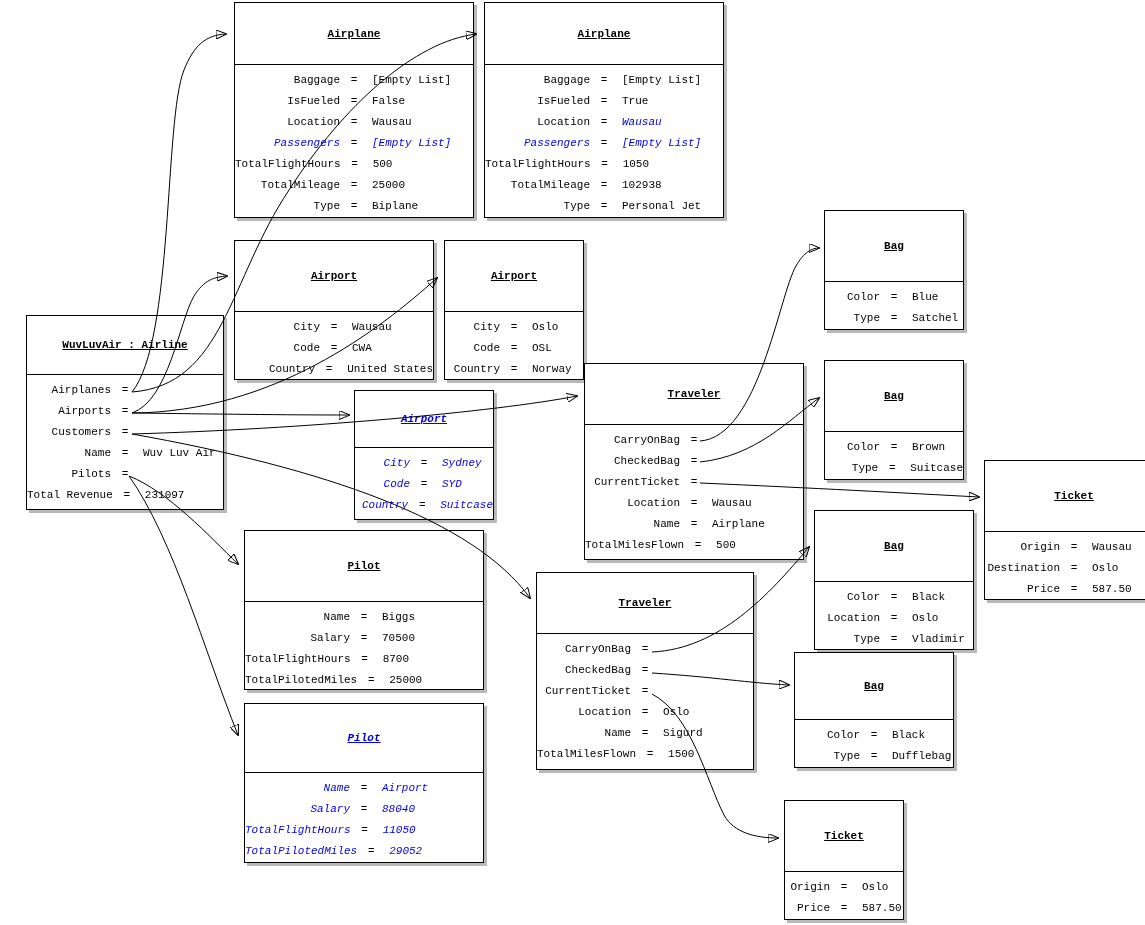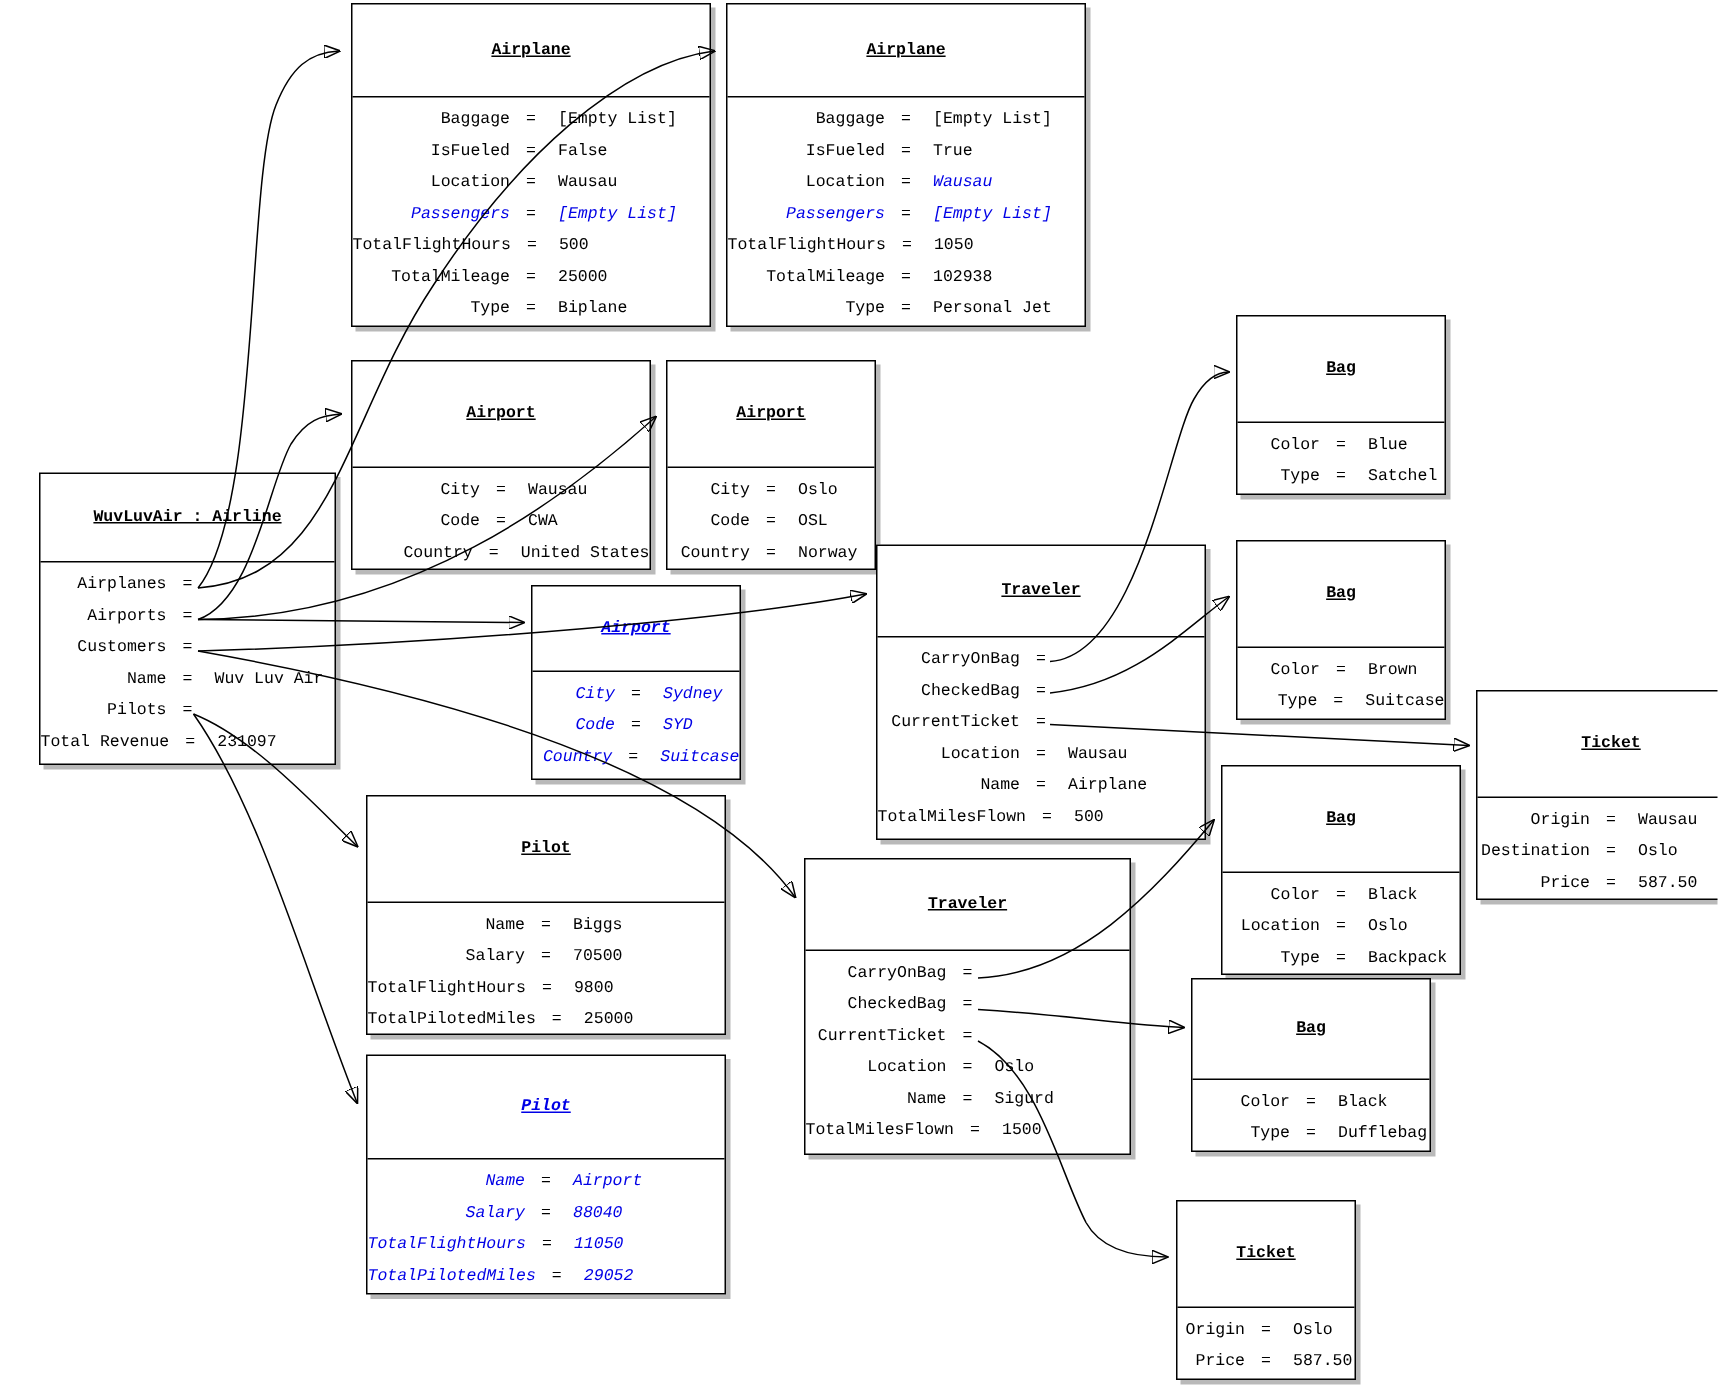--- a/index.html
+++ b/index.html
@@ -304,41 +304,41 @@
           <span class="val">Black</span>
         </div>
         <div class="frow">
           <span class="lbl">Location</span>
           <span class="eq">=</span>
           <span class="val">Oslo</span>
         </div>
         <div class="frow">
           <span class="lbl">Type</span>
           <span class="eq">=</span>
-          <span class="val">Backpack</span>
+          <span class="val">Vladimir</span>
         </div>
       </div>
     </div>
     <div class="node" style="left: 220px; top: 530px; width: 240px; height: 160px;">
       <div class="node-title" style="height: 71px;">Pilot</div>
       <div class="node-body">
         <div class="frow">
           <span class="lbl">Name</span>
           <span class="eq">=</span>
           <span class="val">Biggs</span>
         </div>
         <div class="frow">
           <span class="lbl">Salary</span>
           <span class="eq">=</span>
           <span class="val">70500</span>
         </div>
         <div class="frow">
           <span class="lbl">TotalFlightHours</span>
           <span class="eq">=</span>
-          <span class="val">9800</span>
+          <span class="val">8700</span>
         </div>
         <div class="frow">
           <span class="lbl">TotalPilotedMiles</span>
           <span class="eq">=</span>
           <span class="val">25000</span>
         </div>
       </div>
     </div>
     <div class="node" style="left: 512px; top: 572px; width: 218px; height: 198px;">
       <div class="node-title" style="height: 61px;">Traveler</div>

